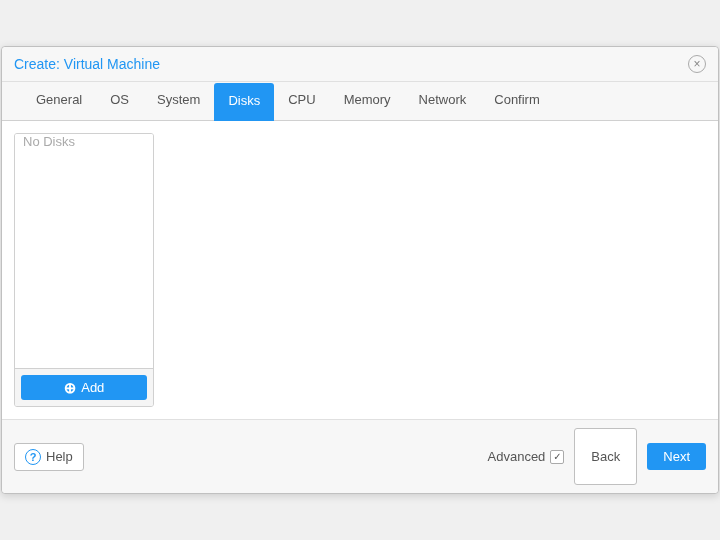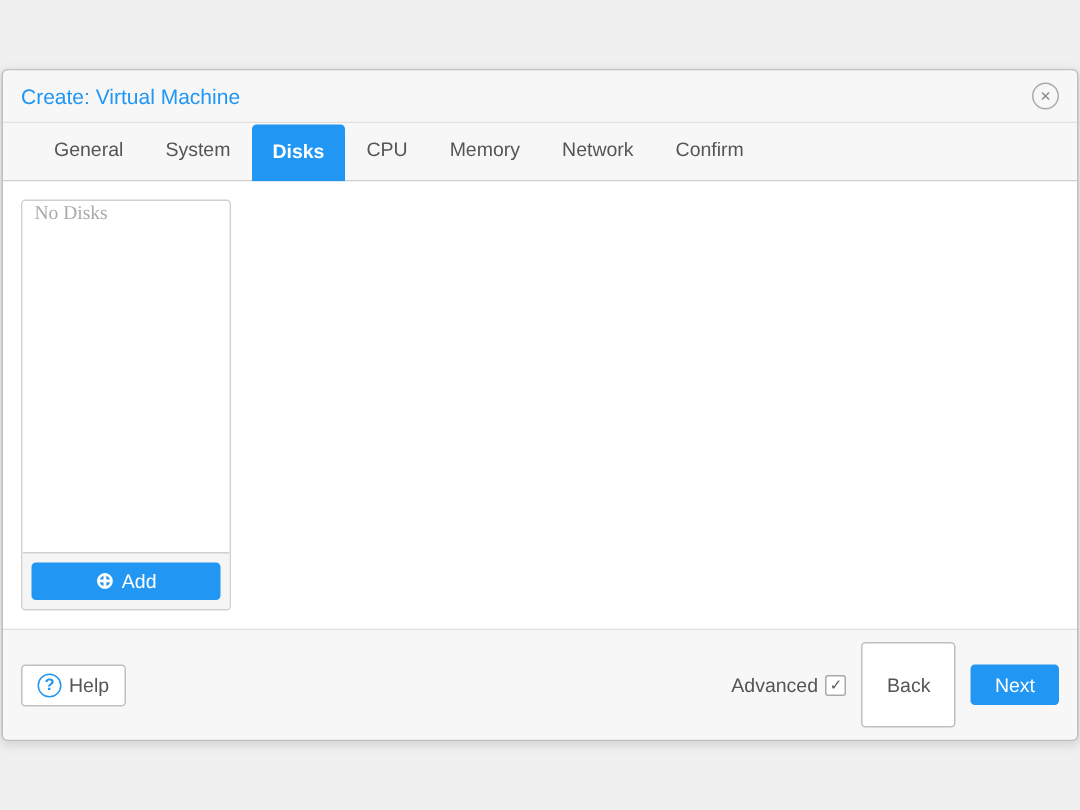--- a/index.html
+++ b/index.html
@@ -66,21 +66,20 @@
       cursor: pointer;
       border-bottom: 3px solid transparent;
       white-space: nowrap;
     }
     .tab.active {
       color: #fff;
       background: #2196f3;
       border-radius: 3px 3px 0 0;
       border-bottom: 3px solid #2196f3;
       margin-bottom: -1px;
-      font-weight: bold;
     }
     .content {
       flex: 1;
       display: flex;
       padding: 12px;
       overflow: hidden;
       background: #fff;
     }
     .disk-list-panel {
       width: 140px;
@@ -88,21 +87,20 @@
       border: 1px solid #d0d0d0;
       border-radius: 3px;
       display: flex;
       flex-direction: column;
       overflow: hidden;
     }
     .disk-list {
       flex: 1;
       background: #fff;
       overflow-y: auto;
-      font-family: Liberation Serif, serif;
     }
     .no-disks-label {
       color: #aaa;
       font-size: 13px;
       padding: 8px;
     }
     .add-btn-row {
       border-top: 1px solid #d0d0d0;
       padding: 6px;
       background: #f5f5f5;
@@ -216,20 +214,21 @@
 
   <div class="title-bar">
     <span class="title-text">Create: Virtual Machine</span>
     <button class="close-btn">
       <span>×</span>
     </button>
   </div>
 
   <div class="tab-bar">
     <div class="tab">General</div>
+    <div class="tab">OS</div>
     <div class="tab">System</div>
     <div class="tab active">Disks</div>
     <div class="tab">CPU</div>
     <div class="tab">Memory</div>
     <div class="tab">Network</div>
     <div class="tab">Confirm</div>
   </div>
 
   <div class="content">
 

